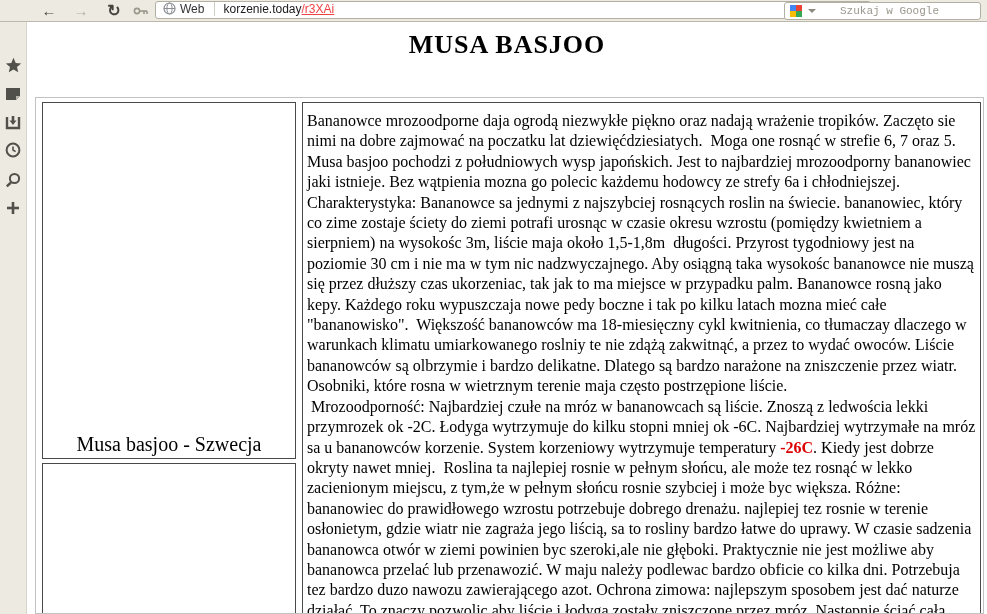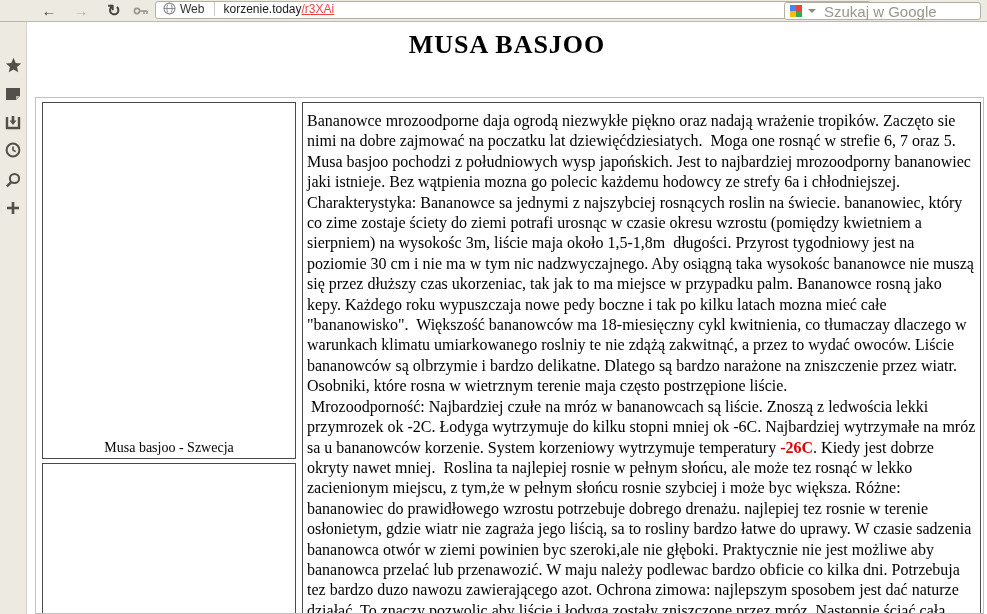--- a/index.html
+++ b/index.html
@@ -34,22 +34,22 @@
     position:absolute; left:784px; top:2px; width:197px; height:18px;
     background:#fff; border:1px solid #b3afa3; border-radius:3px;
     display:flex; align-items:center;
   }
   .glogo { width:12px; height:12px; margin-left:5px; display:grid;
            grid-template-columns:6px 6px; grid-template-rows:6px 6px; }
   .glogo i { display:block; }
   .caret { width:0; height:0; border-left:4px solid transparent; border-right:4px solid transparent;
            border-top:4px solid #8d8a80; margin-left:6px; }
   .searchbox input {
-    border:none; outline:none; flex:1; min-width:0; margin-left:8px;
-    font-family:Liberation Sans, sans-serif; font-size:15px; color:#444; background:transparent;
+    border:none; outline:none; flex:1; min-width:0; margin-left:24px;
+    font-family:Liberation Mono, monospace; font-size:11px; color:#444; background:transparent;
   }
   .searchbox input::placeholder { color:#9a978d; }
   
   .sidebar {
     position:absolute; left:0; top:22px; width:27px; height:592px;
     background:#edeae1; border-right:1px solid #d8d4c8;
   }
   .side-icon { position:absolute; left:3px; width:20px; height:20px; display:flex;
                align-items:center; justify-content:center; }
   
@@ -61,21 +61,21 @@
   .layout-table {
     position:absolute; left:35px; top:97px; width:949px; height:517px;
     border:1px solid #c2c2c2; overflow:hidden;
   }
   .img-box1 {
     position:absolute; left:6px; top:4px; width:254px; height:357px;
     border:1px solid #4a4a4a; background:#fff;
   }
   .img-caption {
     position:absolute; bottom:2px; left:0; width:100%; text-align:center;
-    font-family:"Liberation Serif", serif; font-size:14px; color:#000;
+    font-family:"Liberation Serif", serif; font-size:20px; color:#000;
   }
   .img-box2 {
     position:absolute; left:6px; top:365px; width:254px; height:170px;
     border:1px solid #4a4a4a; background:#fff;
   }
   .text-box {
     position:absolute; left:266px; top:4px; width:679px; height:530px;
     border:1px solid #4a4a4a; background:#fff;
     padding:8px 4px 0 4px; overflow:hidden;
   }

